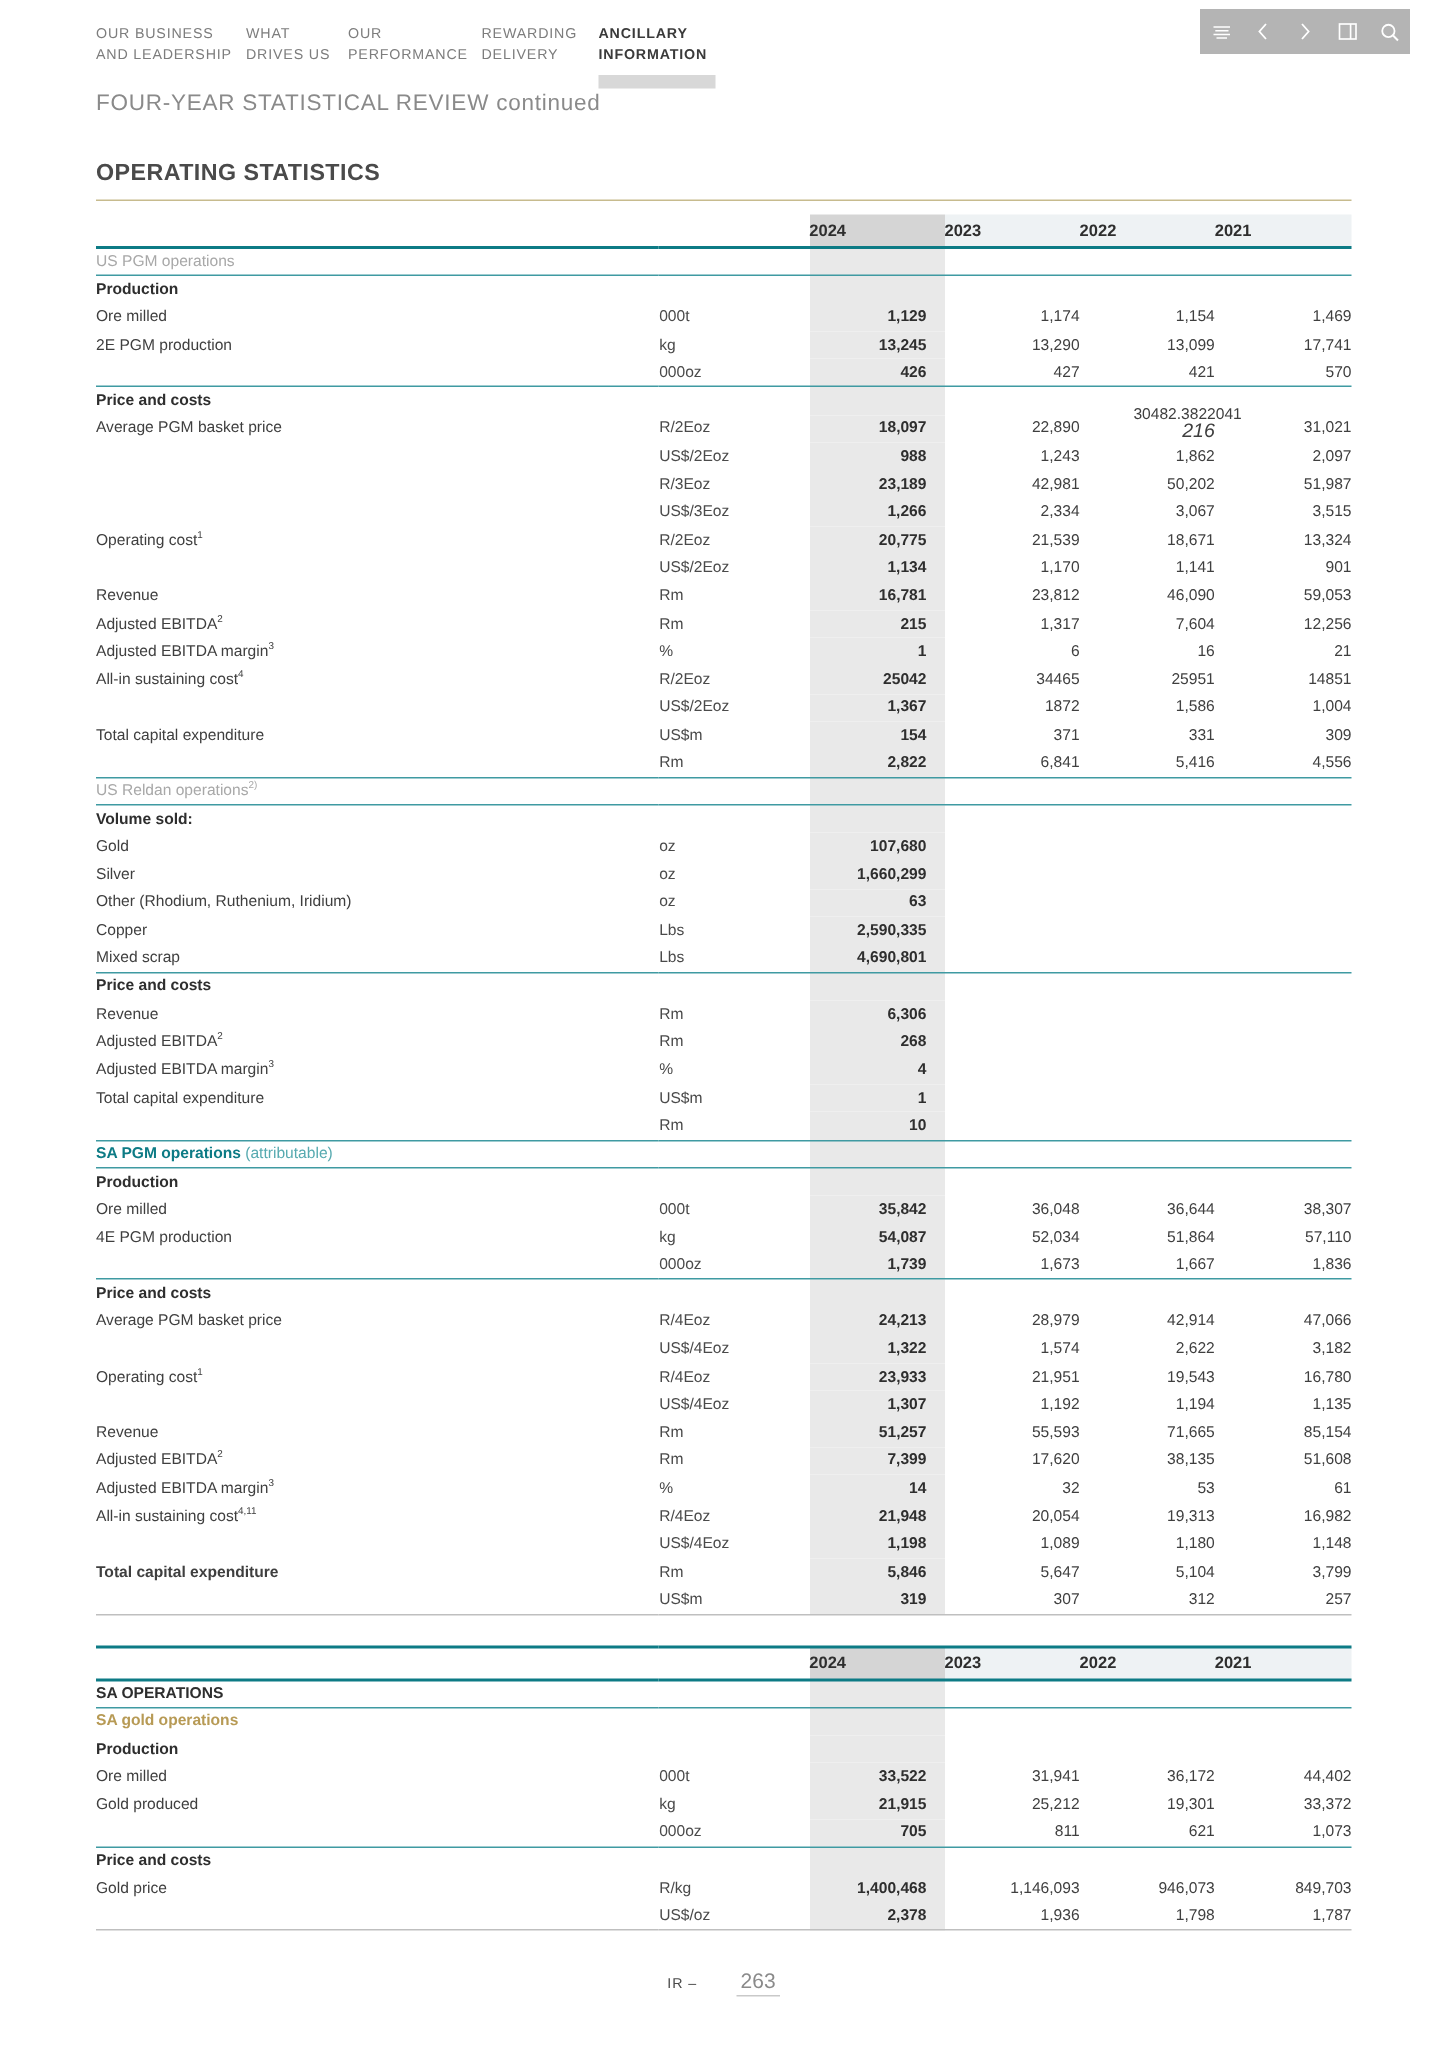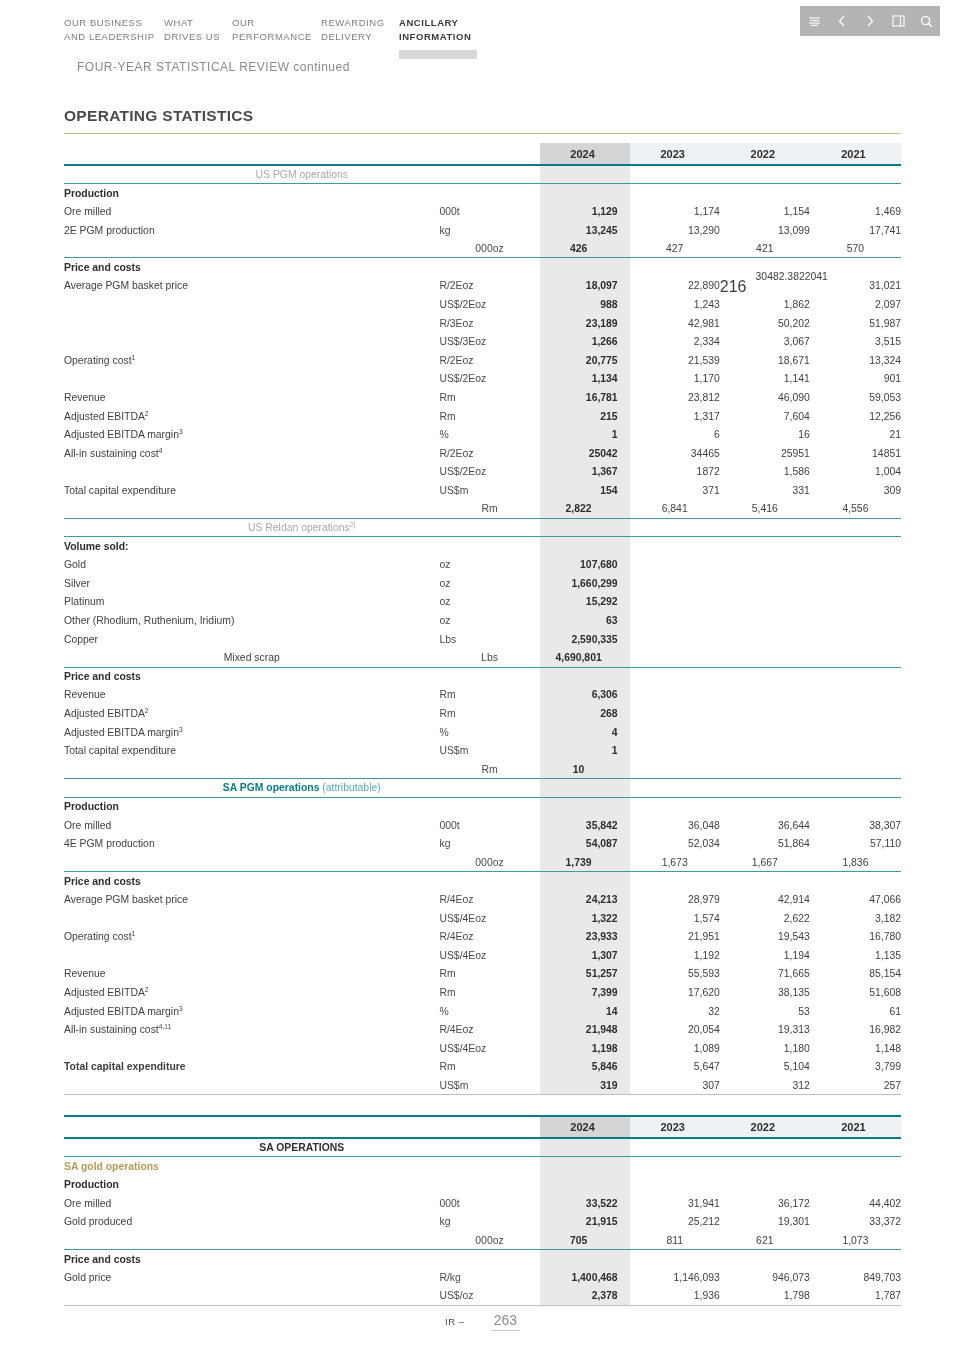--- a/index.html
+++ b/index.html
@@ -34,23 +34,22 @@
     width:140px; height:30px; background:#b4b4b4;
     display:flex; align-items:center; justify-content:center; gap:13px;
   }
   #toolbar .tb { width:15px; height:15px; display:flex; align-items:center; justify-content:center;
     color:#ffffff; font-size:13px; line-height:1; }
   #toolbar svg { display:block; }
 
   
   #runhead {
     position:absolute; left:64px; top:60px;
-    font-size:12px; letter-spacing:.5px; color:#8a8a8a;
+    font-size:15px; letter-spacing:.5px; color:#8a8a8a;
     text-transform:uppercase;
-    margin-left:13px;
   }
   #runhead .cont { text-transform:lowercase; }
 
   
   #pagetitle {
     position:absolute; left:64px; top:107px;
     font-size:15.5px; font-weight:bold; letter-spacing:.3px; color:#4a4a4a;
   }
   #titlerule {
     position:absolute; left:64px; top:133px; width:837px; height:1px;
@@ -71,29 +70,29 @@
   td.num  { text-align:right; padding-right:4px; color:#3f3f3f; }
   td.num.cur { font-weight:bold; color:#2e2e2e; padding-right:12px; }
 
   tr.r { height:18.6px; }
   tr.r td { height:18.6px; }
 
   
   td.band { background:#e9e9e9; }
 
   
-  tr.hdr td { height:22px; font-weight:bold; font-size:11px; text-align:center;
+  tr.hdr td { height:22px; font-weight:bold; font-size:11px; text-align:left;
               padding-right:4px; color:#2e2e2e; }
   tr.hdr td.hdr-cur { background:#d5d5d5; }
   tr.hdr td.hdr-oth { background:#eef2f4; }
   tr.hdr td.blank { background:transparent; }
 
   
   tr.rule-teal > td { border-bottom:2.2px solid #0d7b85; }
-  tr.rule-thin > td { border-bottom:1px solid #3f9aa2;text-align:center; }
+  tr.rule-thin > td { border-bottom:1px solid #3f9aa2; }
   tr.rule-grey > td { border-bottom:1px solid #bfbfbf; }
   tr.rule-top-teal > td { border-top:2.2px solid #0d7b85; }
 
   
   td.sec {
     font-size:10.6px; font-weight:bold; padding-left:4px; color:#2e2e2e;
   }
   td.sec.grey   { color:#a8a8a8; font-weight:normal; }
   td.sec.teal   { color:#0d7b85; }
   td.sec.teal .sub { color:#57aab0; font-weight:normal; }
@@ -101,21 +100,21 @@
   td.sec.dark   { color:#2e2e2e; }
 
   sup { font-size:6.6px; vertical-align:super; line-height:0; }
 
   
   td.num .ovf { display:block; }
   td.num .ovf .l1 {
     display:block; white-space:nowrap; position:relative;
     font-size:10.4px; margin-top:-9px; margin-right:-18px; text-align:right;
   }
-  td.num .ovf .l2 { display:block; text-align:left; font-size:16px; line-height:10px; }
+  td.num .ovf .l2 { display:block; text-align:right; font-size:13px; line-height:10px;font-style:italic; }
 
   
   #footer {
     position:absolute; left:0; top:1312px; width:965px;
     display:flex; align-items:baseline; justify-content:center; gap:26px;
   }
   #footer .ir { font-size:9.5px; font-weight:normal; letter-spacing:.6px; color:#4a4a4a; }
   #footer .pg { font-size:14px; color:#8a8a8a; border-bottom:1.6px solid #c9c9c9; padding:0 3px 2px 3px; }
 </style>
 </head>
@@ -366,28 +365,20 @@
         </tr>
         <tr class="r">
           <td class="lbl">Silver</td>
           <td class="unit">oz</td>
           <td class="num cur band">1,660,299</td>
           <td class="num "></td>
           <td class="num "></td>
           <td class="num "></td>
         </tr>
         <tr class="r">
-          <td class="lbl">Platinum</td>
-          <td class="unit">oz</td>
-          <td class="num cur band">15,292</td>
-          <td class="num "></td>
-          <td class="num "></td>
-          <td class="num "></td>
-        </tr>
-        <tr class="r">
           <td class="lbl">Other (Rhodium, Ruthenium, Iridium)</td>
           <td class="unit">oz</td>
           <td class="num cur band">63</td>
           <td class="num "></td>
           <td class="num "></td>
           <td class="num "></td>
         </tr>
         <tr class="r">
           <td class="lbl">Copper</td>
           <td class="unit">Lbs</td>

